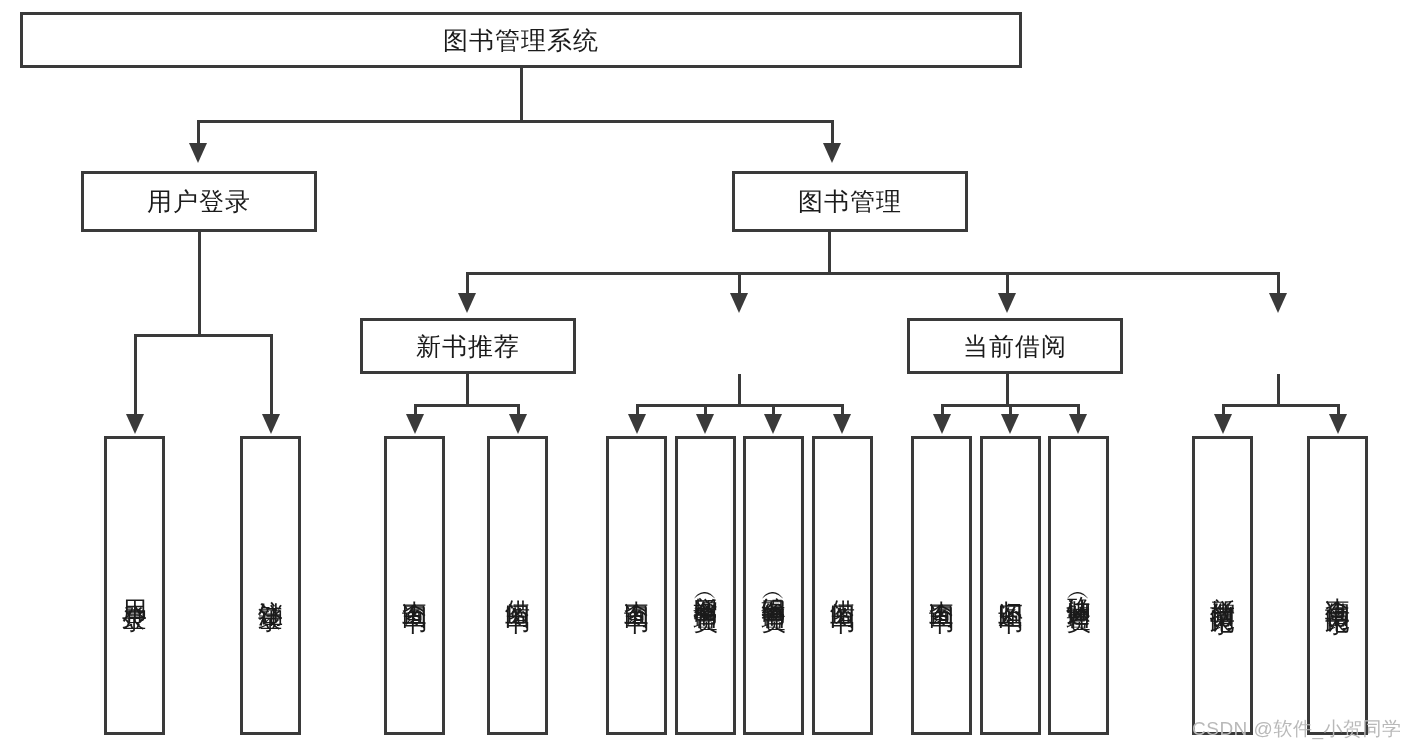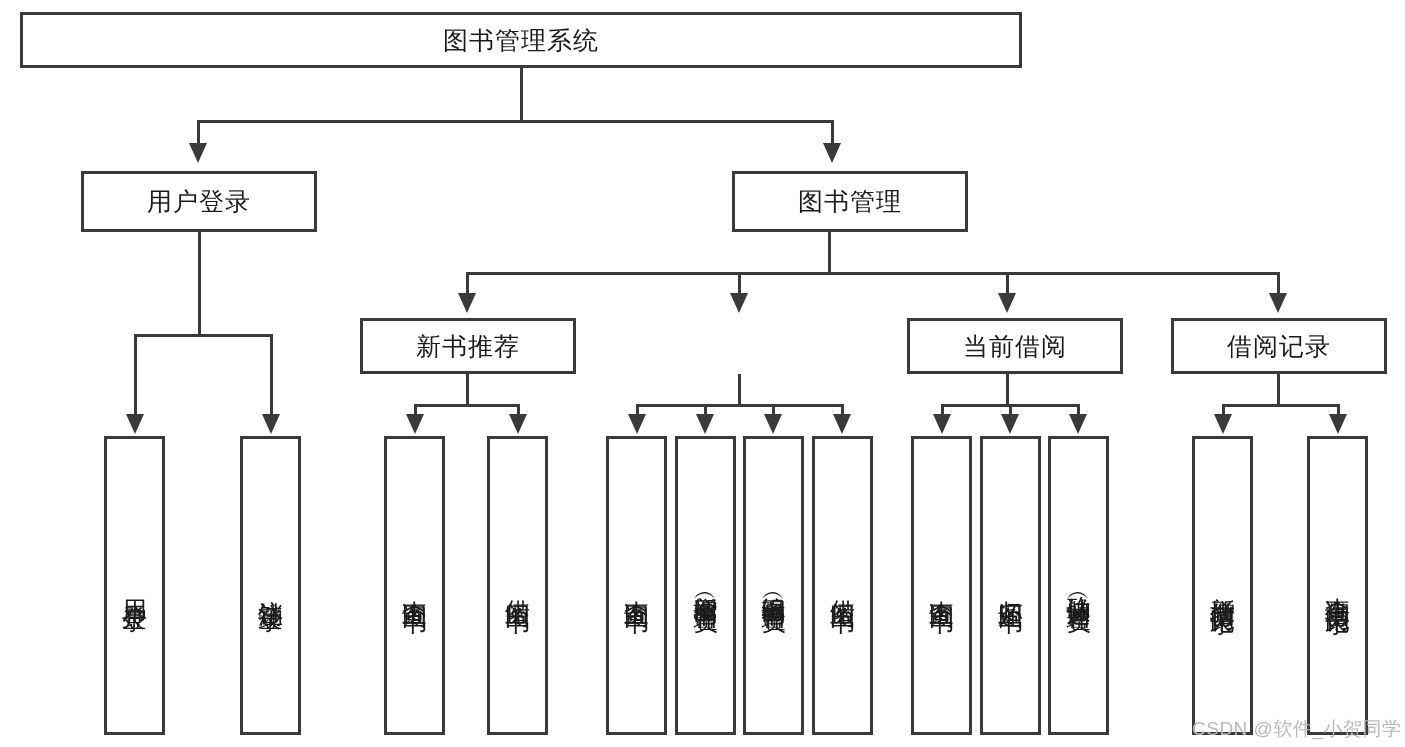--- a/index.html
+++ b/index.html
@@ -99,21 +99,20 @@
   <div class="arrow" style="left:458px; top:293px;"></div>
   <div class="line v" style="left:738px; top:272px; height:24px;"></div>
   <div class="arrow" style="left:730px; top:293px;"></div>
   <div class="line v" style="left:1006px; top:272px; height:24px;"></div>
   <div class="arrow" style="left:998px; top:293px;"></div>
   <div class="line v" style="left:1277px; top:272px; height:24px;"></div>
   <div class="arrow" style="left:1269px; top:293px;"></div>
 
   <div class="box horiz" style="left:360px; top:318px; width:216px; height:56px;">新书推荐</div>
   <div class="box horiz" style="left:900px; top:318px; width:216px; height:56px;margin-left:7px;">当前借阅</div>
-  <div class="box horiz" style="left:1171px; top:318px; width:216px; height:56px;">借阅记录</div>
 
   <div class="line v" style="left:466px; top:374px; height:32px;"></div>
   <div class="line h" style="left:414px; top:404px; width:106px;"></div>
   <div class="line v" style="left:414px; top:404px; height:14px;"></div>
   <div class="arrow" style="left:406px; top:414px;"></div>
   <div class="line v" style="left:517px; top:404px; height:14px;"></div>
   <div class="arrow" style="left:509px; top:414px;"></div>
 
   <div class="line v" style="left:738px; top:374px; height:32px;"></div>
   <div class="line h" style="left:636px; top:404px; width:208px;"></div>

